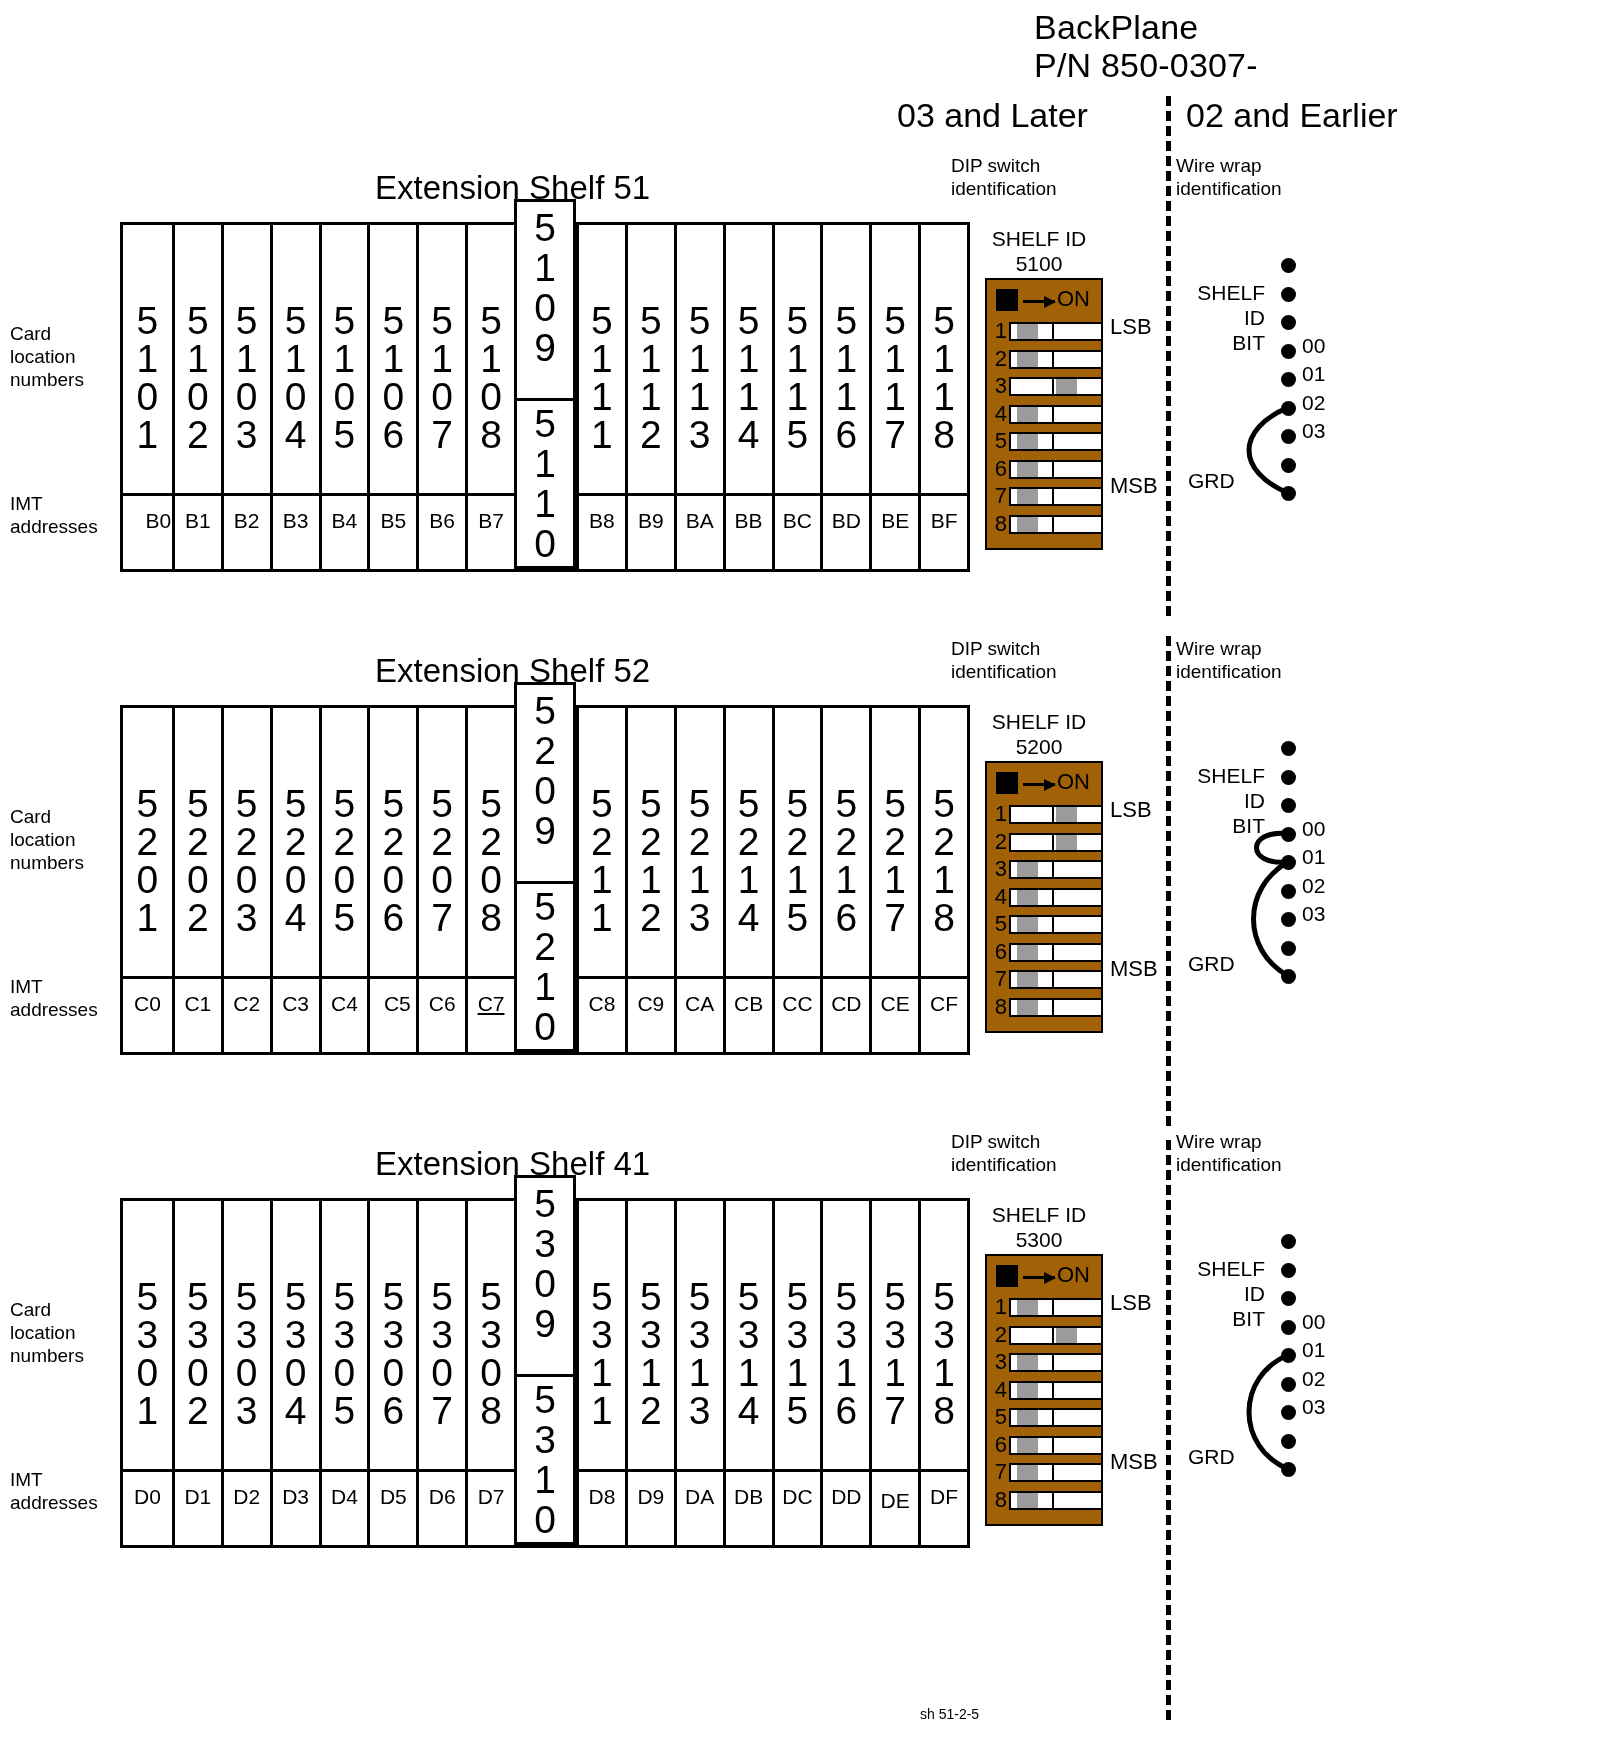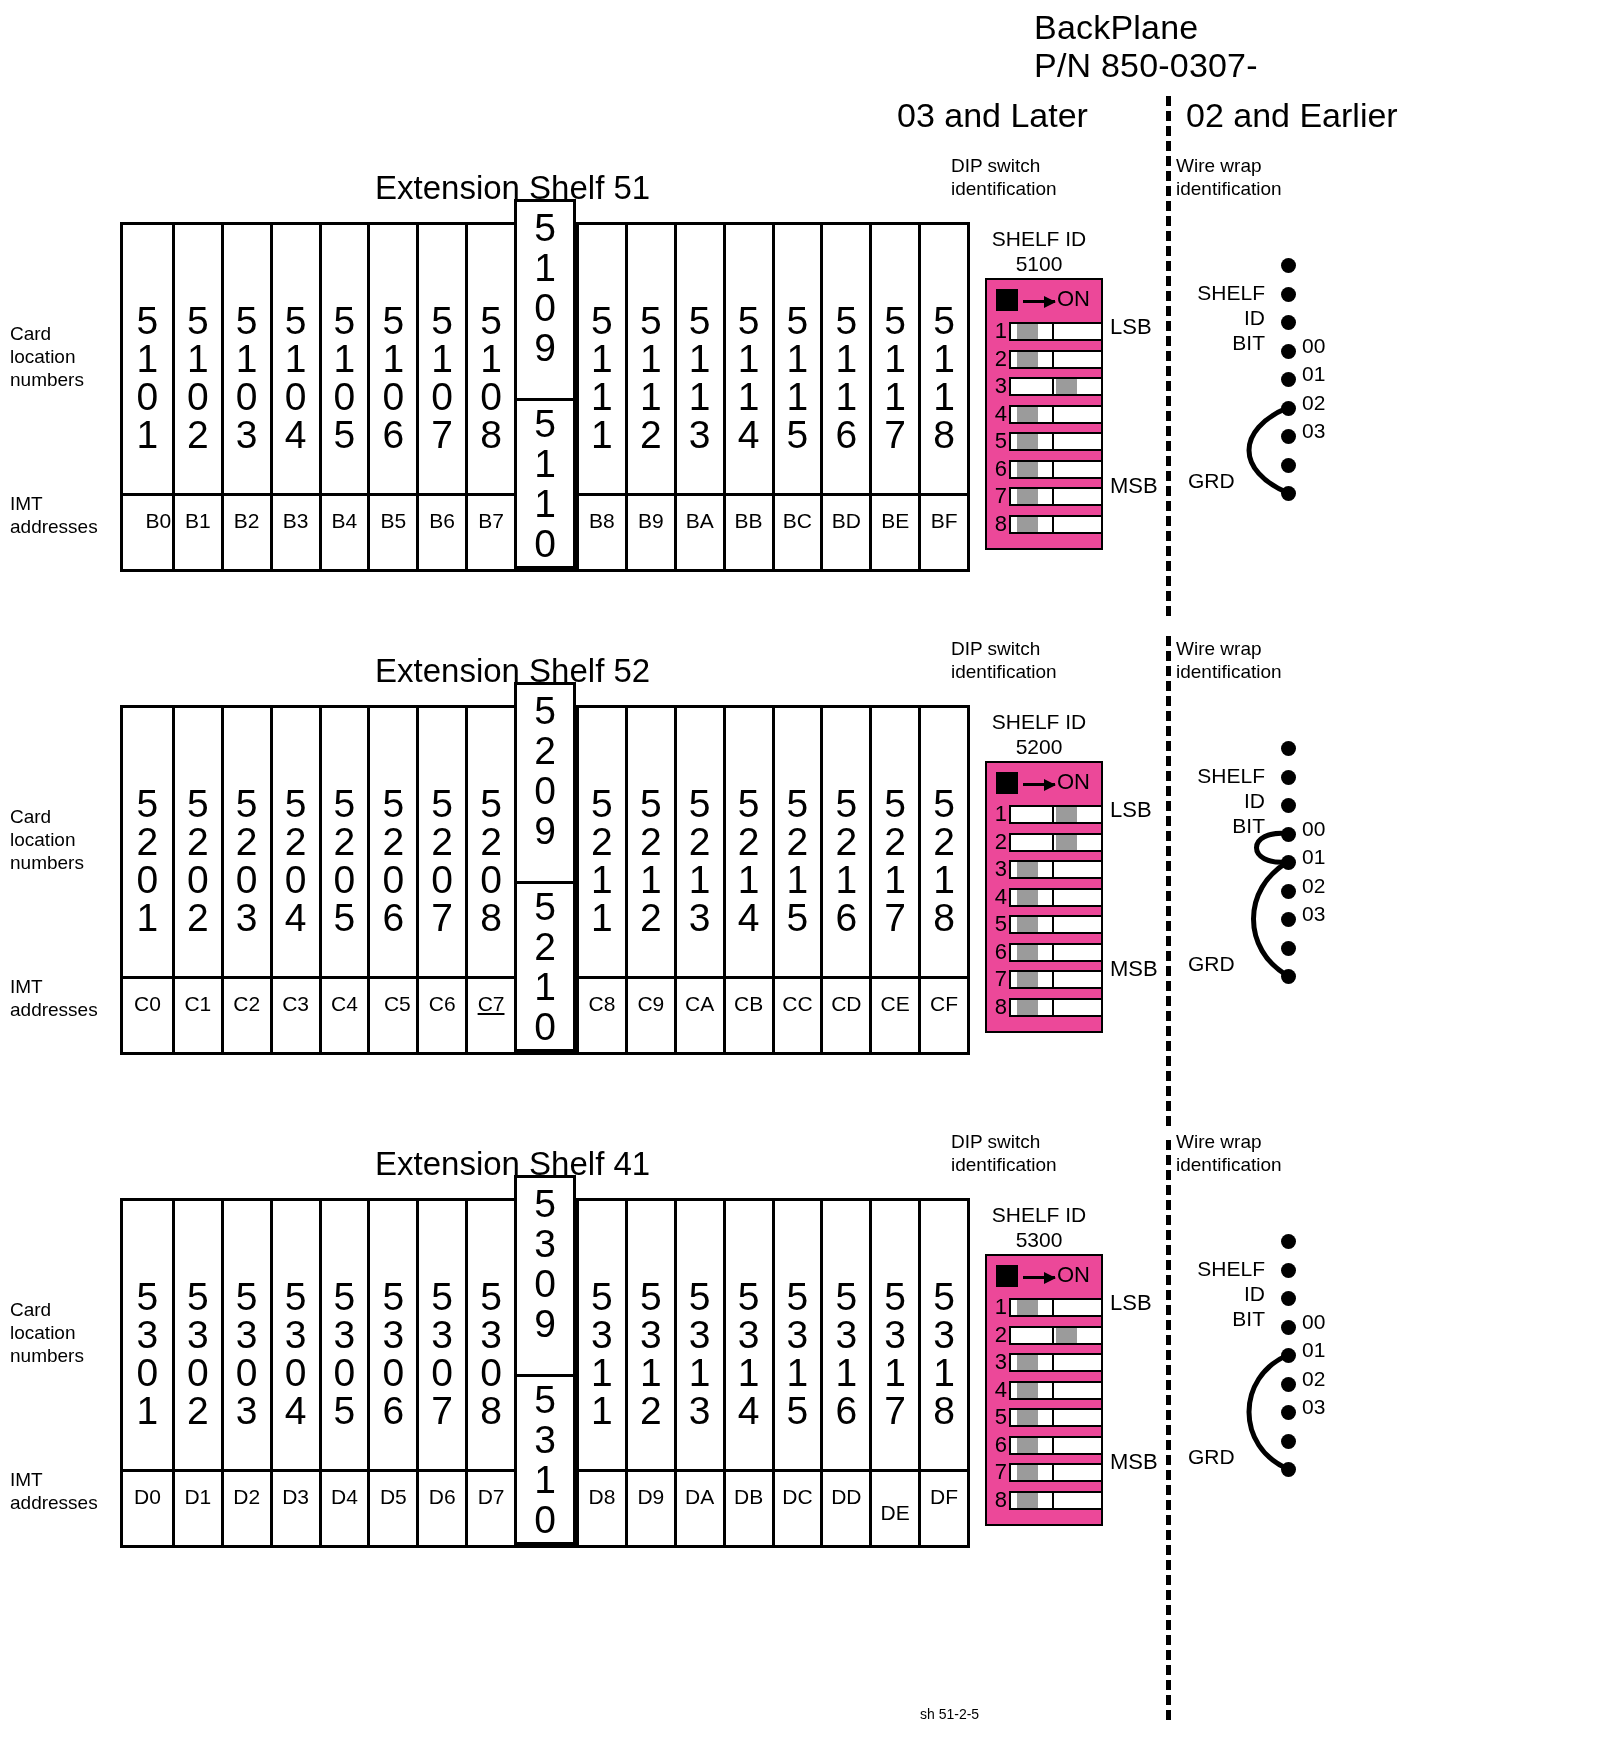--- a/index.html
+++ b/index.html
@@ -43,21 +43,21 @@
 
   .imt{
     position:absolute;left:0;right:0;
     text-align:center;font-size:21px;
   }
   .imt-sep{position:absolute;left:0;right:0;border-top:3px solid #000;}
   .dbl-box{position:absolute;border:3px solid #000;box-sizing:border-box;background:#fff;}
 
   
   .dip-title{position:absolute;font-size:21px;text-align:center;line-height:25px;white-space:nowrap;}
-  .dip-box{position:absolute;border:2px solid #000;box-sizing:border-box;background:#ec4899;}
+  .dip-box{position:absolute;border:2px solid #000;box-sizing:border-box;background:#a16207;}
   .dip-on-sq{position:absolute;width:22px;height:22px;background:#000;}
   .dip-arrow{position:absolute;height:0;border-top:3px solid #000;}
   .dip-arrow:after{
     content:"";position:absolute;right:-1px;top:-7px;
     border-left:12px solid #000;border-top:6px solid transparent;border-bottom:6px solid transparent;
   }
   .dip-on-text{position:absolute;font-size:22px;}
   .sw-row{position:absolute;height:19px;}
   .sw-num{position:absolute;left:-18px;top:-4px;font-size:22px;text-align:right;width:16px;}
   .sw-track{position:absolute;left:0;top:0;height:19px;border:2px solid #000;box-sizing:border-box;background:#fff;}
@@ -768,21 +768,21 @@
           <div class="imt" style="top: 284px;">DD</div>
         </div>
         <div class="slot" style="left: 746.25px; width: 48.875px; border-left: 3px solid rgb(0, 0, 0);">
           <div class="cardnum" style="top: 58px; height: 190px;">
             <span>5</span>
             <span>3</span>
             <span>1</span>
             <span>7</span>
           </div>
           <div class="imt-sep" style="top: 268px;"></div>
-          <div class="imt" style="top: 300px;">DE</div>
+          <div class="imt" style="top: 288px;">DE</div>
         </div>
         <div class="slot" style="left: 795.125px; width: 48.875px; border-left: 3px solid rgb(0, 0, 0);">
           <div class="cardnum" style="top: 58px; height: 190px;">
             <span>5</span>
             <span>3</span>
             <span>1</span>
             <span>8</span>
           </div>
           <div class="imt-sep" style="top: 268px;"></div>
           <div class="imt" style="top: 284px;">DF</div>

